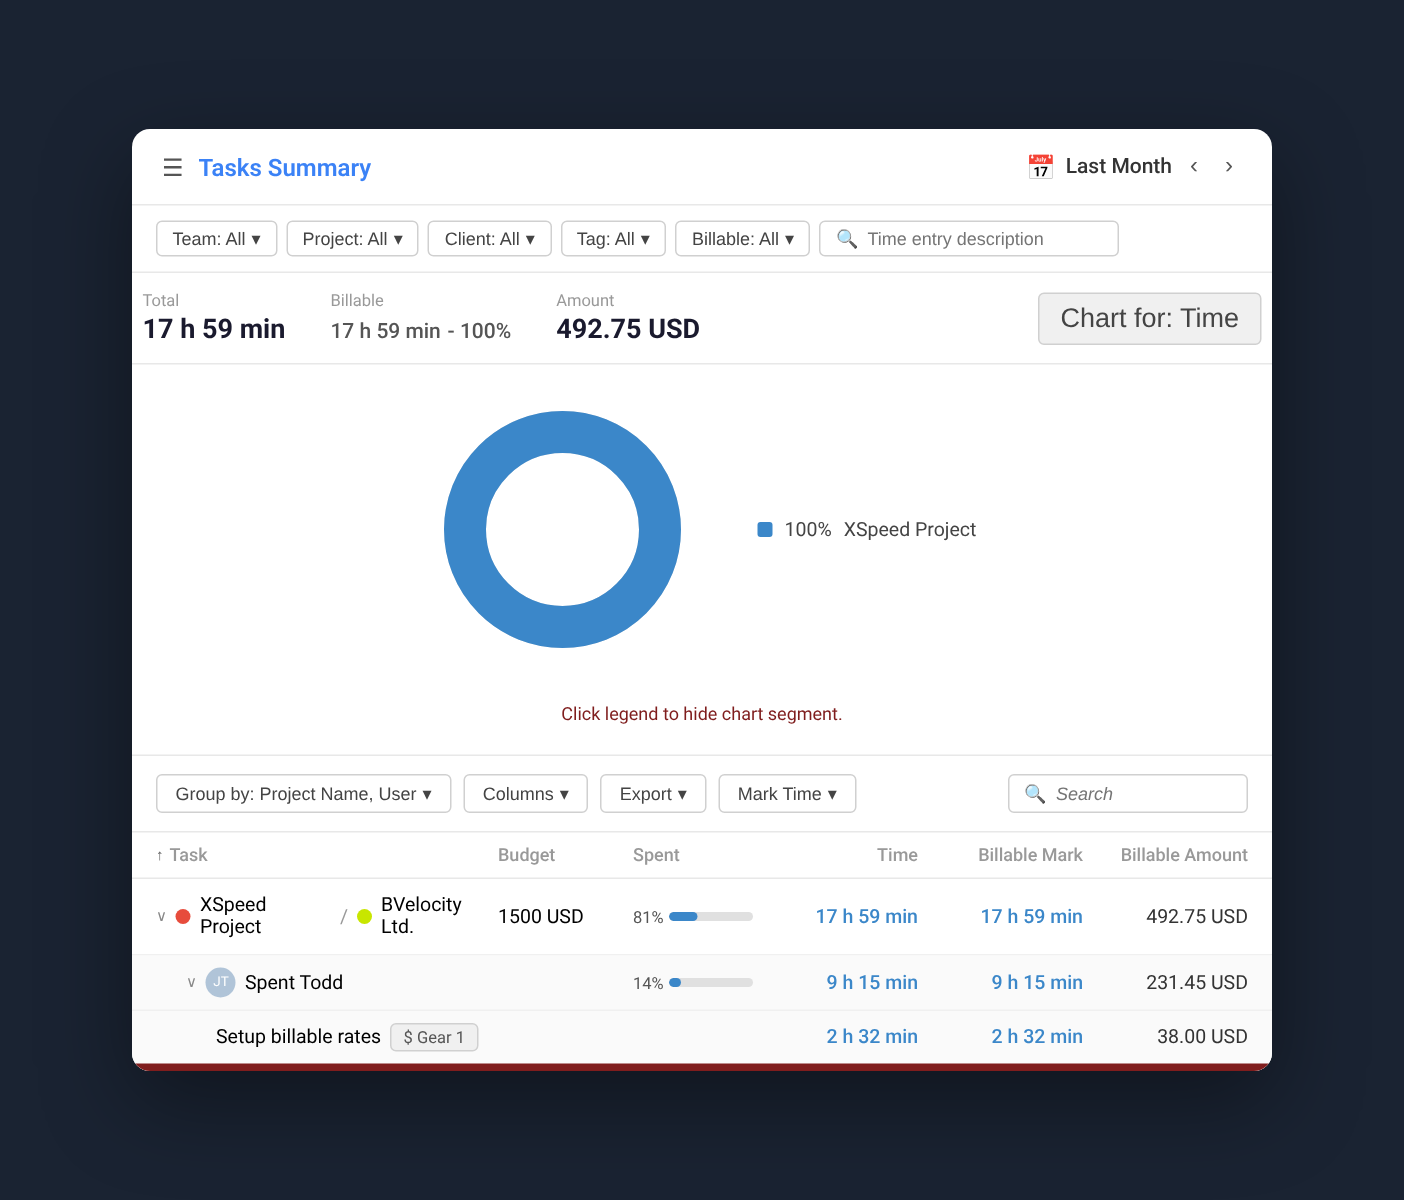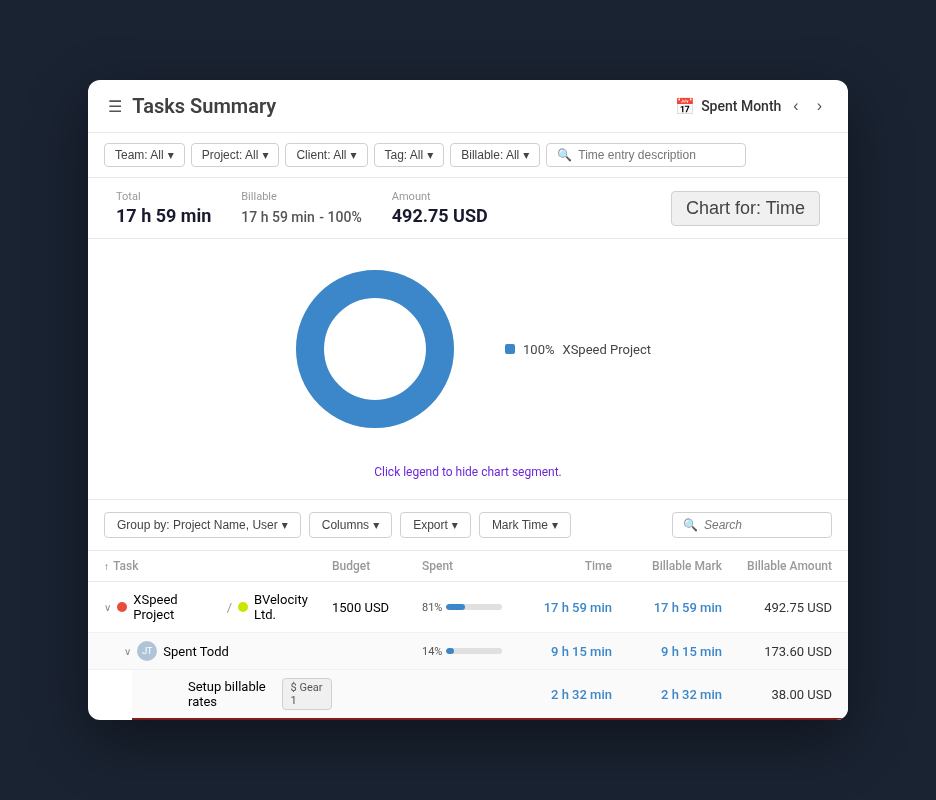--- a/index.html
+++ b/index.html
@@ -24,23 +24,23 @@
       justify-content: space-between;
       padding: 14px 20px;
       border-bottom: 1px solid #e8e8e8;
     }
     .header-left {
       display: flex;
       align-items: center;
       gap: 10px;
     }
     .header-title {
-      font-size: 20px;
+      font-size: 16px;
       font-weight: 600;
-      color: #404040;
+      color: #3b82f6;
     }
     .hamburger-icon {
       color: #555;
       font-size: 16px;
       cursor: pointer;
     }
     .header-right {
       display: flex;
       align-items: center;
       gap: 6px;
@@ -95,21 +95,21 @@
       border: none;
       outline: none;
       font-size: 12px;
       color: #999;
       width: 100%;
     }
     .summary-bar {
       display: flex;
       align-items: center;
       gap: 30px;
-      padding: 12px 28px;
+      padding: 12px 7px;
       border-bottom: 1px solid #e8e8e8;
     }
     .summary-item label {
       font-size: 11px;
       color: #999;
       display: block;
       margin-bottom: 2px;
     }
     .summary-item .value {
       font-size: 18px;
@@ -177,21 +177,21 @@
       color: #444;
     }
     .legend-dot {
       width: 10px;
       height: 10px;
       border-radius: 2px;
       flex-shrink: 0;
     }
     .chart-note {
       font-size: 12px;
-      color: #6d28d9;
+      color: #7f1d1d;
       margin-top: 26px;
     }
     .table-controls {
       display: flex;
       align-items: center;
       gap: 8px;
       padding: 12px 16px;
       border-bottom: 1px solid #e8e8e8;
       flex-wrap: wrap;
     }
@@ -250,25 +250,24 @@
       padding: 8px 16px 8px 36px;
       border-bottom: 1px solid #f0f0f0;
       align-items: center;
       font-size: 13px;
       background: #fafafa;
     }
     .row-detail {
       display: grid;
       grid-template-columns: 1fr 90px 80px 110px 110px 110px;
       padding: 8px 16px 8px 56px;
-      border-bottom: 2px solid #7f1d1d;
+      border-bottom: 5px solid #7f1d1d;
       align-items: center;
       font-size: 13px;
       background: #fafafa;
-      margin-left: 44px;
     }
     .task-name-cell {
       display: flex;
       align-items: center;
       gap: 6px;
     }
     .dot-red { width: 10px; height: 10px; border-radius: 50%; background: #e74c3c; flex-shrink: 0; }
     .dot-green { width: 10px; height: 10px; border-radius: 50%; background: #c8e600; flex-shrink: 0; }
     .chevron { font-size: 10px; color: #888; cursor: pointer; }
     .time-link { color: #3b87c9; font-weight: 500; }
@@ -321,21 +320,21 @@
 
 <div class="window">
 
   <div class="header">
     <div class="header-left">
       <span class="hamburger-icon">☰</span>
       <span class="header-title">Tasks Summary</span>
     </div>
     <div class="header-right">
       <span>📅</span>
-      <span class="date-label">Spent Month</span>
+      <span class="date-label">Last Month</span>
       <button class="nav-arrow">‹</button>
       <button class="nav-arrow">›</button>
     </div>
   </div>
 
   <div class="filters">
     <button class="filter-btn">
       <span>Team: All</span>
       <span>▾</span>
     </button>
@@ -474,21 +473,21 @@
         <div class="progress-bar">
           <div class="progress-fill" style="width:14%;background:#3b87c9;"></div>
         </div>
       </div>
       <div class="text-right">
         <span class="time-link">9 h 15 min</span>
       </div>
       <div class="text-right">
         <span class="time-link">9 h 15 min</span>
       </div>
-      <div class="text-right amount-cell">173.60 USD</div>
+      <div class="text-right amount-cell">231.45 USD</div>
     </div>
 
     <div class="row-detail">
       <div class="task-name-cell">
         <span>Setup billable rates</span>
         <div class="tag-badge">
           <span>$ Gear 1</span>
         </div>
       </div>
       <div></div>

